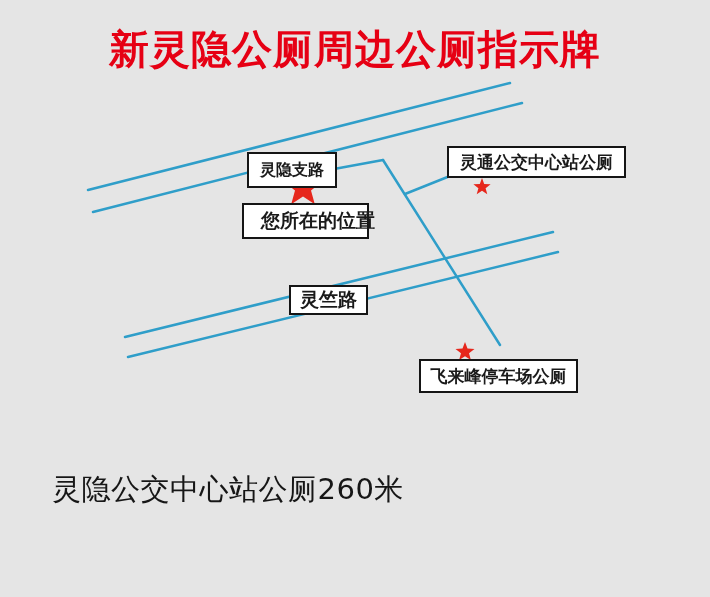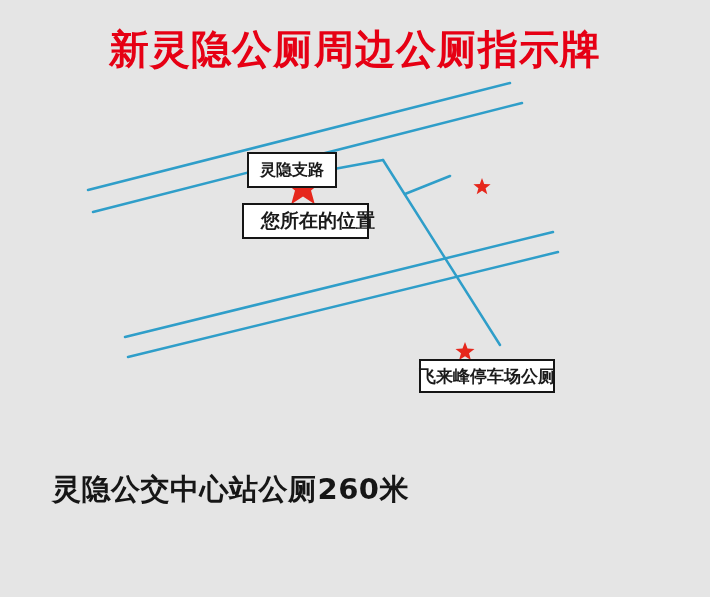--- a/index.html
+++ b/index.html
@@ -14,23 +14,23 @@
   svg.map-canvas { position:absolute; left:0; top:0; }
   .map-label {
     position:absolute; background:#ffffff; border:2px solid #151515;
     display:flex; align-items:center; justify-content:center;
     color:#1a1a1a; font-weight:600; box-sizing:border-box; white-space:nowrap;
   }
   #lbl-lingyin-branch   { left:247px; top:128px; width:90px;  height:36px; font-size:16px;margin-top:24px; }
   #lbl-your-location    { left:242px; top:203px; width:127px; height:36px; font-size:19px;padding-left:25px; }
   #lbl-lingtong-bus     { left:447px; top:146px; width:179px; height:32px; font-size:17px; }
   #lbl-lingzhu-road     { left:289px; top:285px; width:79px;  height:30px; font-size:19px; }
-  #lbl-feilaifeng       { left:419px; top:359px; width:136px; height:34px; font-size:17px; }
+  #lbl-feilaifeng       { left:419px; top:359px; width:159px; height:34px; font-size:17px; }
   .footer-line {
-    position:absolute; left:52px; font-size:29px; font-weight:bold; color:#161616;
+    position:absolute; left:52px; font-size:29px; font-weight:normal; color:#161616;
     letter-spacing:0.5px;
   }
   #footer-1 { top:470px; }
   #footer-2 { top:522px; }
 </style>
 </head>
 <body>
 
 <div class="page">
 
@@ -50,21 +50,27 @@
     </svg>
 
   <div class="map-label" id="lbl-lingyin-branch">
     <span>灵隐支路</span>
   </div>
 
   <div class="map-label" id="lbl-your-location">
     <span>您所在的位置</span>
   </div>
 
+  <div class="map-label" id="lbl-lingtong-bus">
+    <span>灵通公交中心站公厕</span>
+  </div>
 
+  <div class="map-label" id="lbl-lingzhu-road">
+    <span>灵竺路</span>
+  </div>
 
   <div class="map-label" id="lbl-feilaifeng">
     <span>飞来峰停车场公厕</span>
   </div>
 
   <div class="footer-line" id="footer-1">灵隐公交中心站公厕260米</div>
 
 </div>
 
 </body></html>

